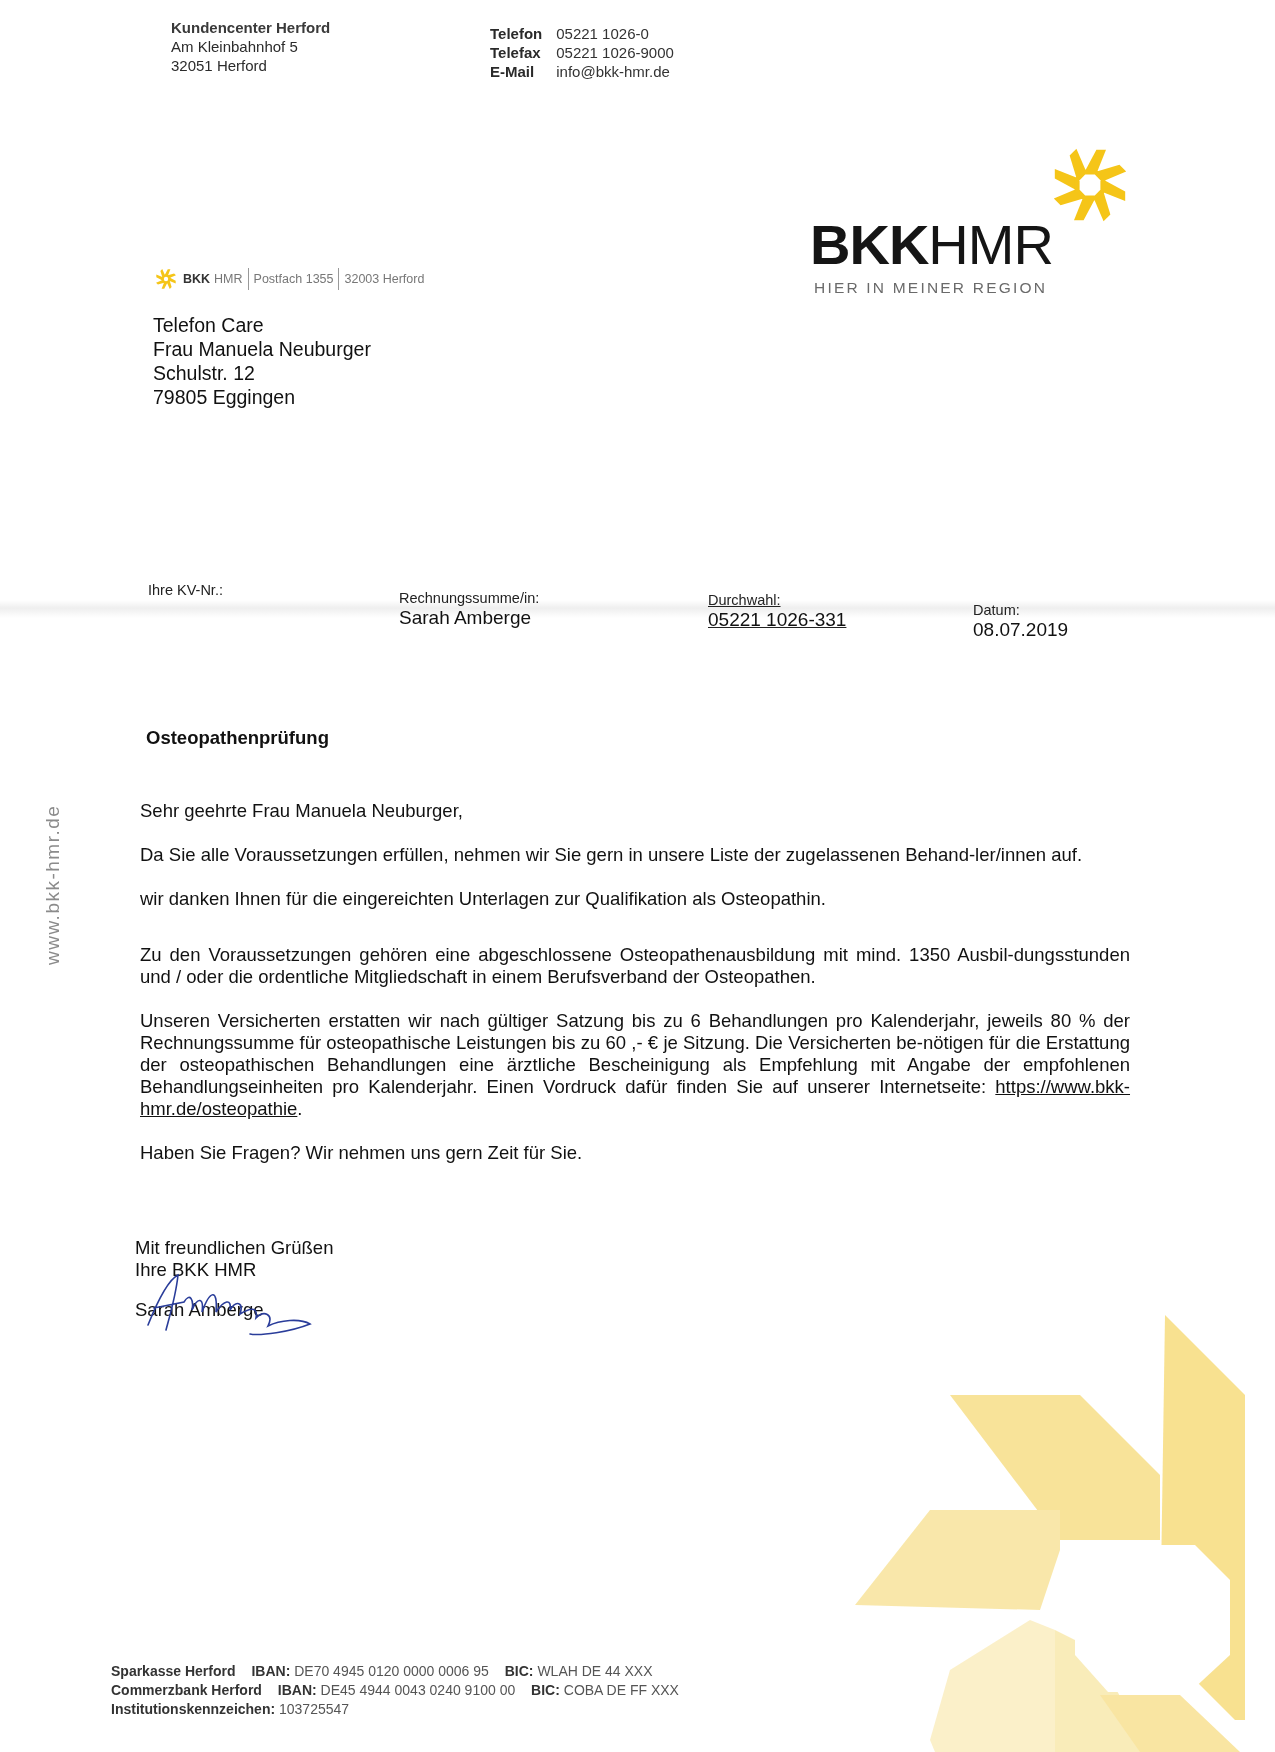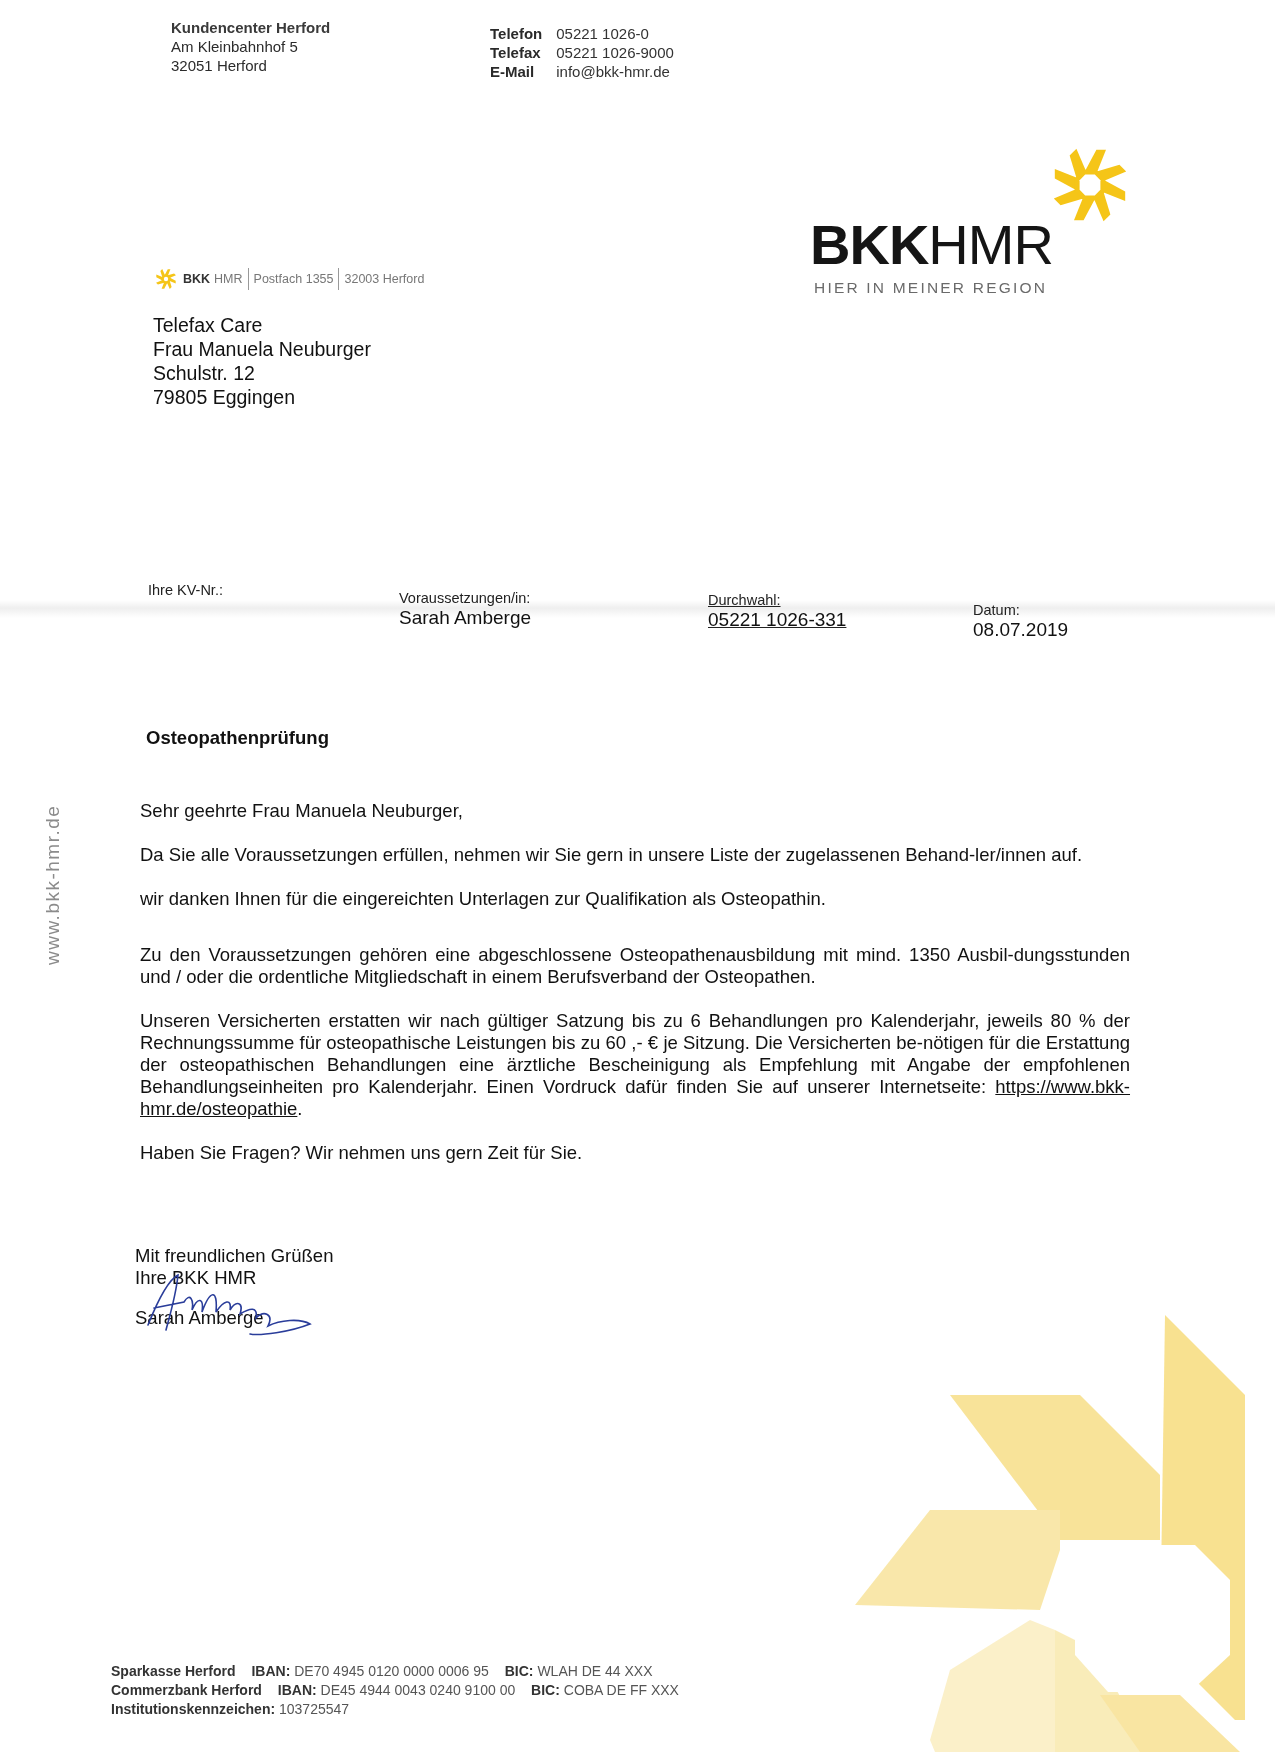--- a/index.html
+++ b/index.html
@@ -35,21 +35,21 @@
   .scanline { left: 0; top: 600px; width: 1275px; height: 18px;
     background: linear-gradient(180deg, rgba(255,255,255,0) 0%, rgba(225,225,225,0.55) 45%, rgba(255,255,255,0) 100%); }
 
   .sidebar-url { left: 42px; top: 965px; transform-origin: left top; transform: rotate(-90deg);
     font-size: 19px; color: #8b8b8b; letter-spacing: 1.5px; white-space: nowrap; }
 
   .subject { left: 146px; top: 727px; font-size: 18.5px; font-weight: bold; color: #111; }
   .letter { left: 140px; top: 800px; width: 990px; font-size: 18.5px; line-height: 22px; color: #111; }
   .letter p { margin: 0 0 22px 0; text-align: justify; }
   .letter a { color: #111; text-decoration: underline; }
-  .closing { left: 135px; top: 1237px; font-size: 18.5px; line-height: 22px; color: #111; margin-top: 8px; }
+  .closing { left: 135px; top: 1237px; font-size: 18.5px; line-height: 22px; color: #111; }
   .signature { left: 140px; top: 1270px; width: 210px; height: 70px; }
 
   .deco { left: 850px; top: 1300px; width: 425px; height: 452px; }
 
   .footer { left: 111px; top: 1662px; font-size: 14px; line-height: 19px; color: #555; }
   .footer b { color: #333; }
   .footer .gap { display: inline-block; width: 12px; }
 </style>
 </head>
 <body>
@@ -119,33 +119,33 @@
   </svg>
   <b>BKK</b>
   <span>HMR</span>
   <span class="sep"></span>
   <span>Postfach 1355</span>
   <span class="sep"></span>
   <span>32003 Herford</span>
 </div>
 
 <div class="abs recipient">
-  <div>Telefax Care</div>
+  <div>Telefon Care</div>
   <div>Frau Manuela Neuburger</div>
   <div>Schulstr. 12</div>
   <div>79805 Eggingen</div>
 </div>
 
 <div class="abs scanline"></div>
 <div class="abs refs" style="left:148px; top:582px;">
   <span>Ihre KV-Nr.:</span>
   <span class="val"></span>
 </div>
 <div class="abs refs" style="left:399px; top:590px;">
-  <span>Voraussetzungen/in:</span>
+  <span>Rechnungssumme/in:</span>
   <span class="val">Sarah Amberge</span>
 </div>
 <div class="abs refs" style="left:708px; top:592px;text-decoration:underline;">
   <span>Durchwahl:</span>
   <span class="val">05221 1026-331</span>
 </div>
 <div class="abs refs" style="left:973px; top:602px;">
   <span>Datum:</span>
   <span class="val">08.07.2019</span>
 </div>

